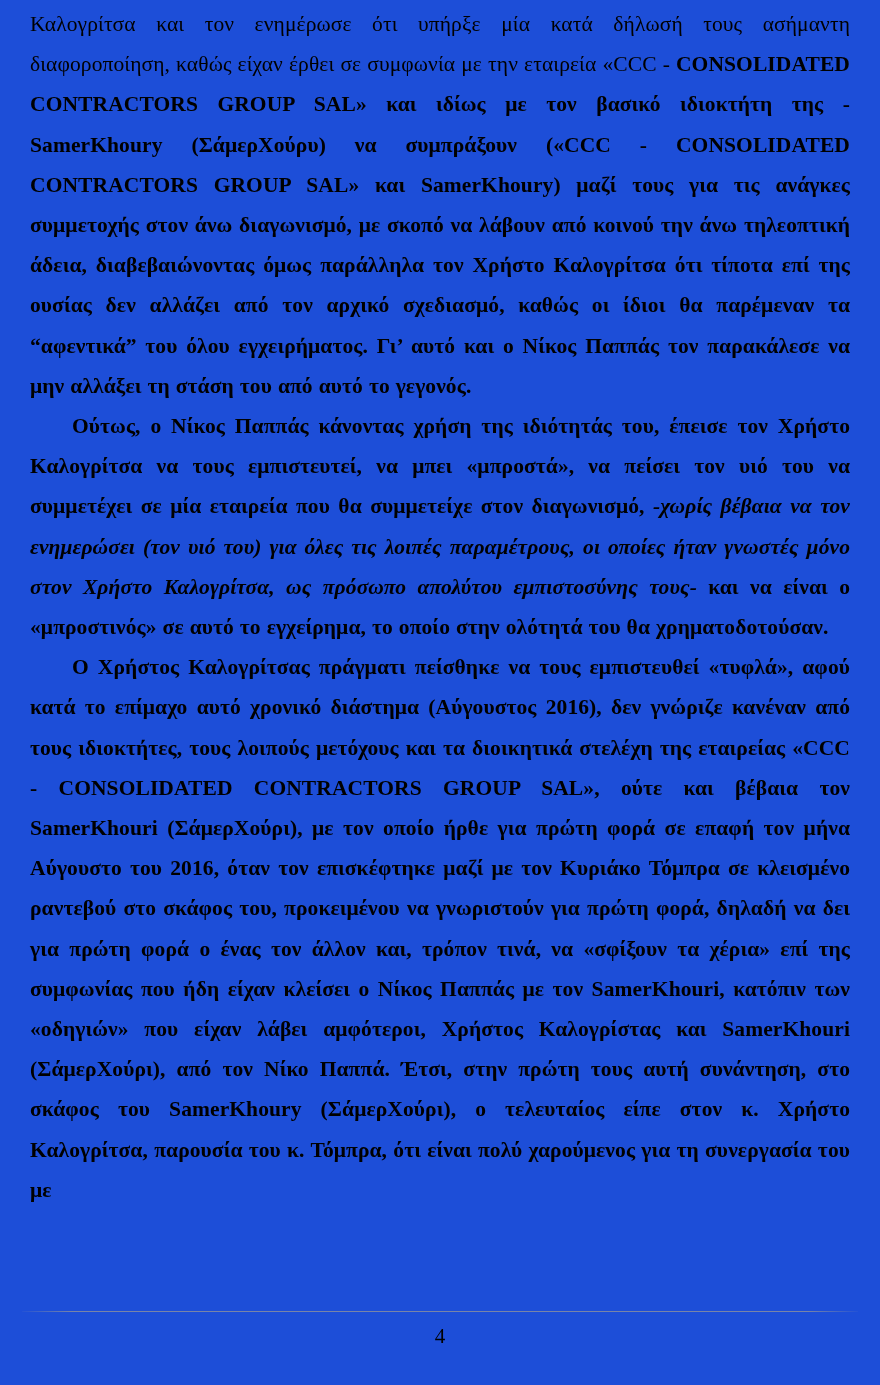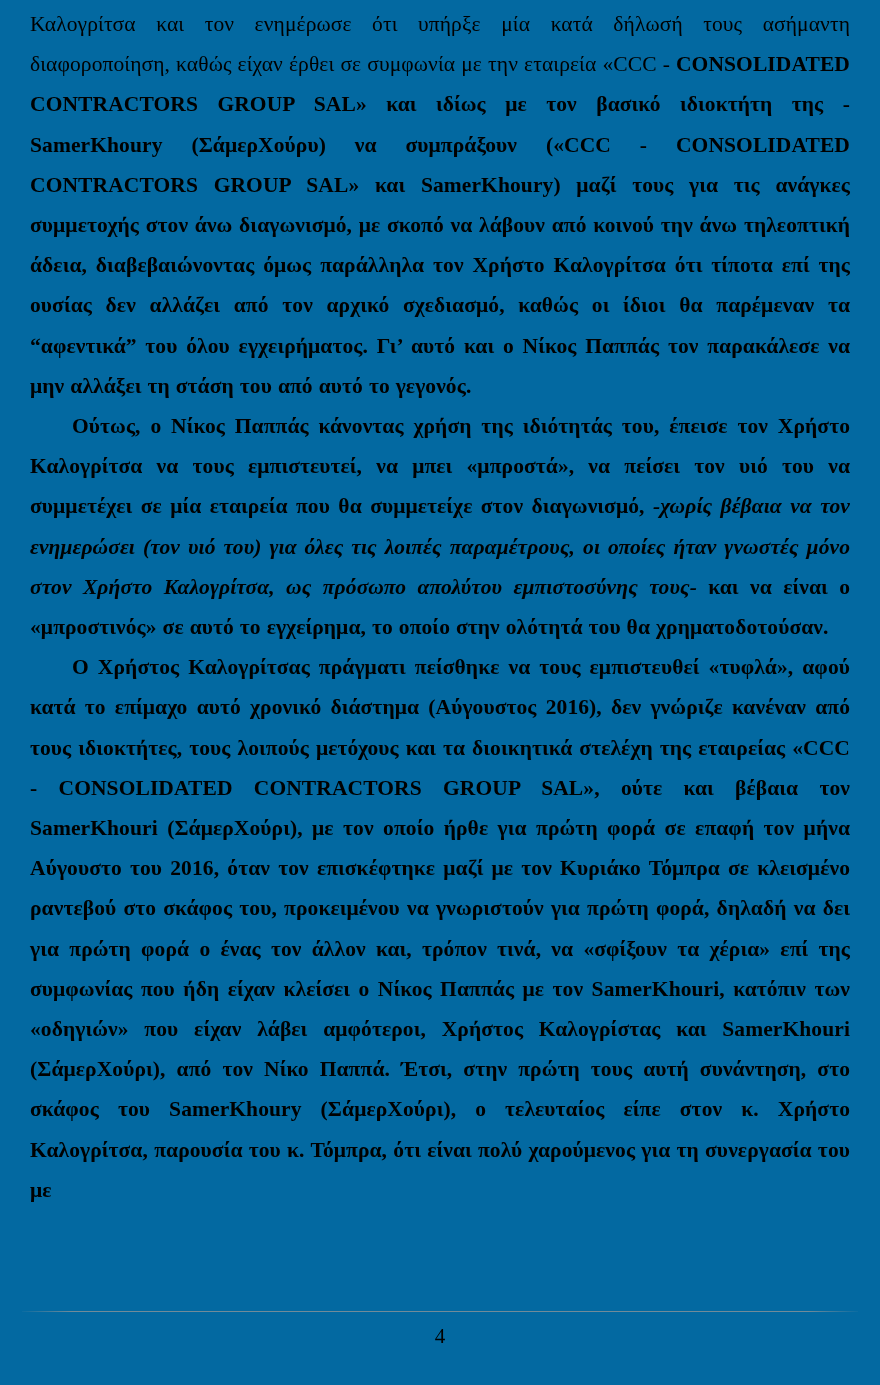--- a/index.html
+++ b/index.html
@@ -15,21 +15,21 @@
     font-family: "Liberation Serif", "DejaVu Serif", serif;
     color: #000000;
   }
 
   .page {
     position: relative;
     width: 880px;
     height: 1385px;
     box-sizing: border-box;
     padding: 0 30px;
-    background: #0369a1;
+    background: #1d4ed8;
   }
 
   .doc-body {
     padding-top: 4px;
   }
 
   
   p.para {
     margin: 0;
     text-align: justify;

